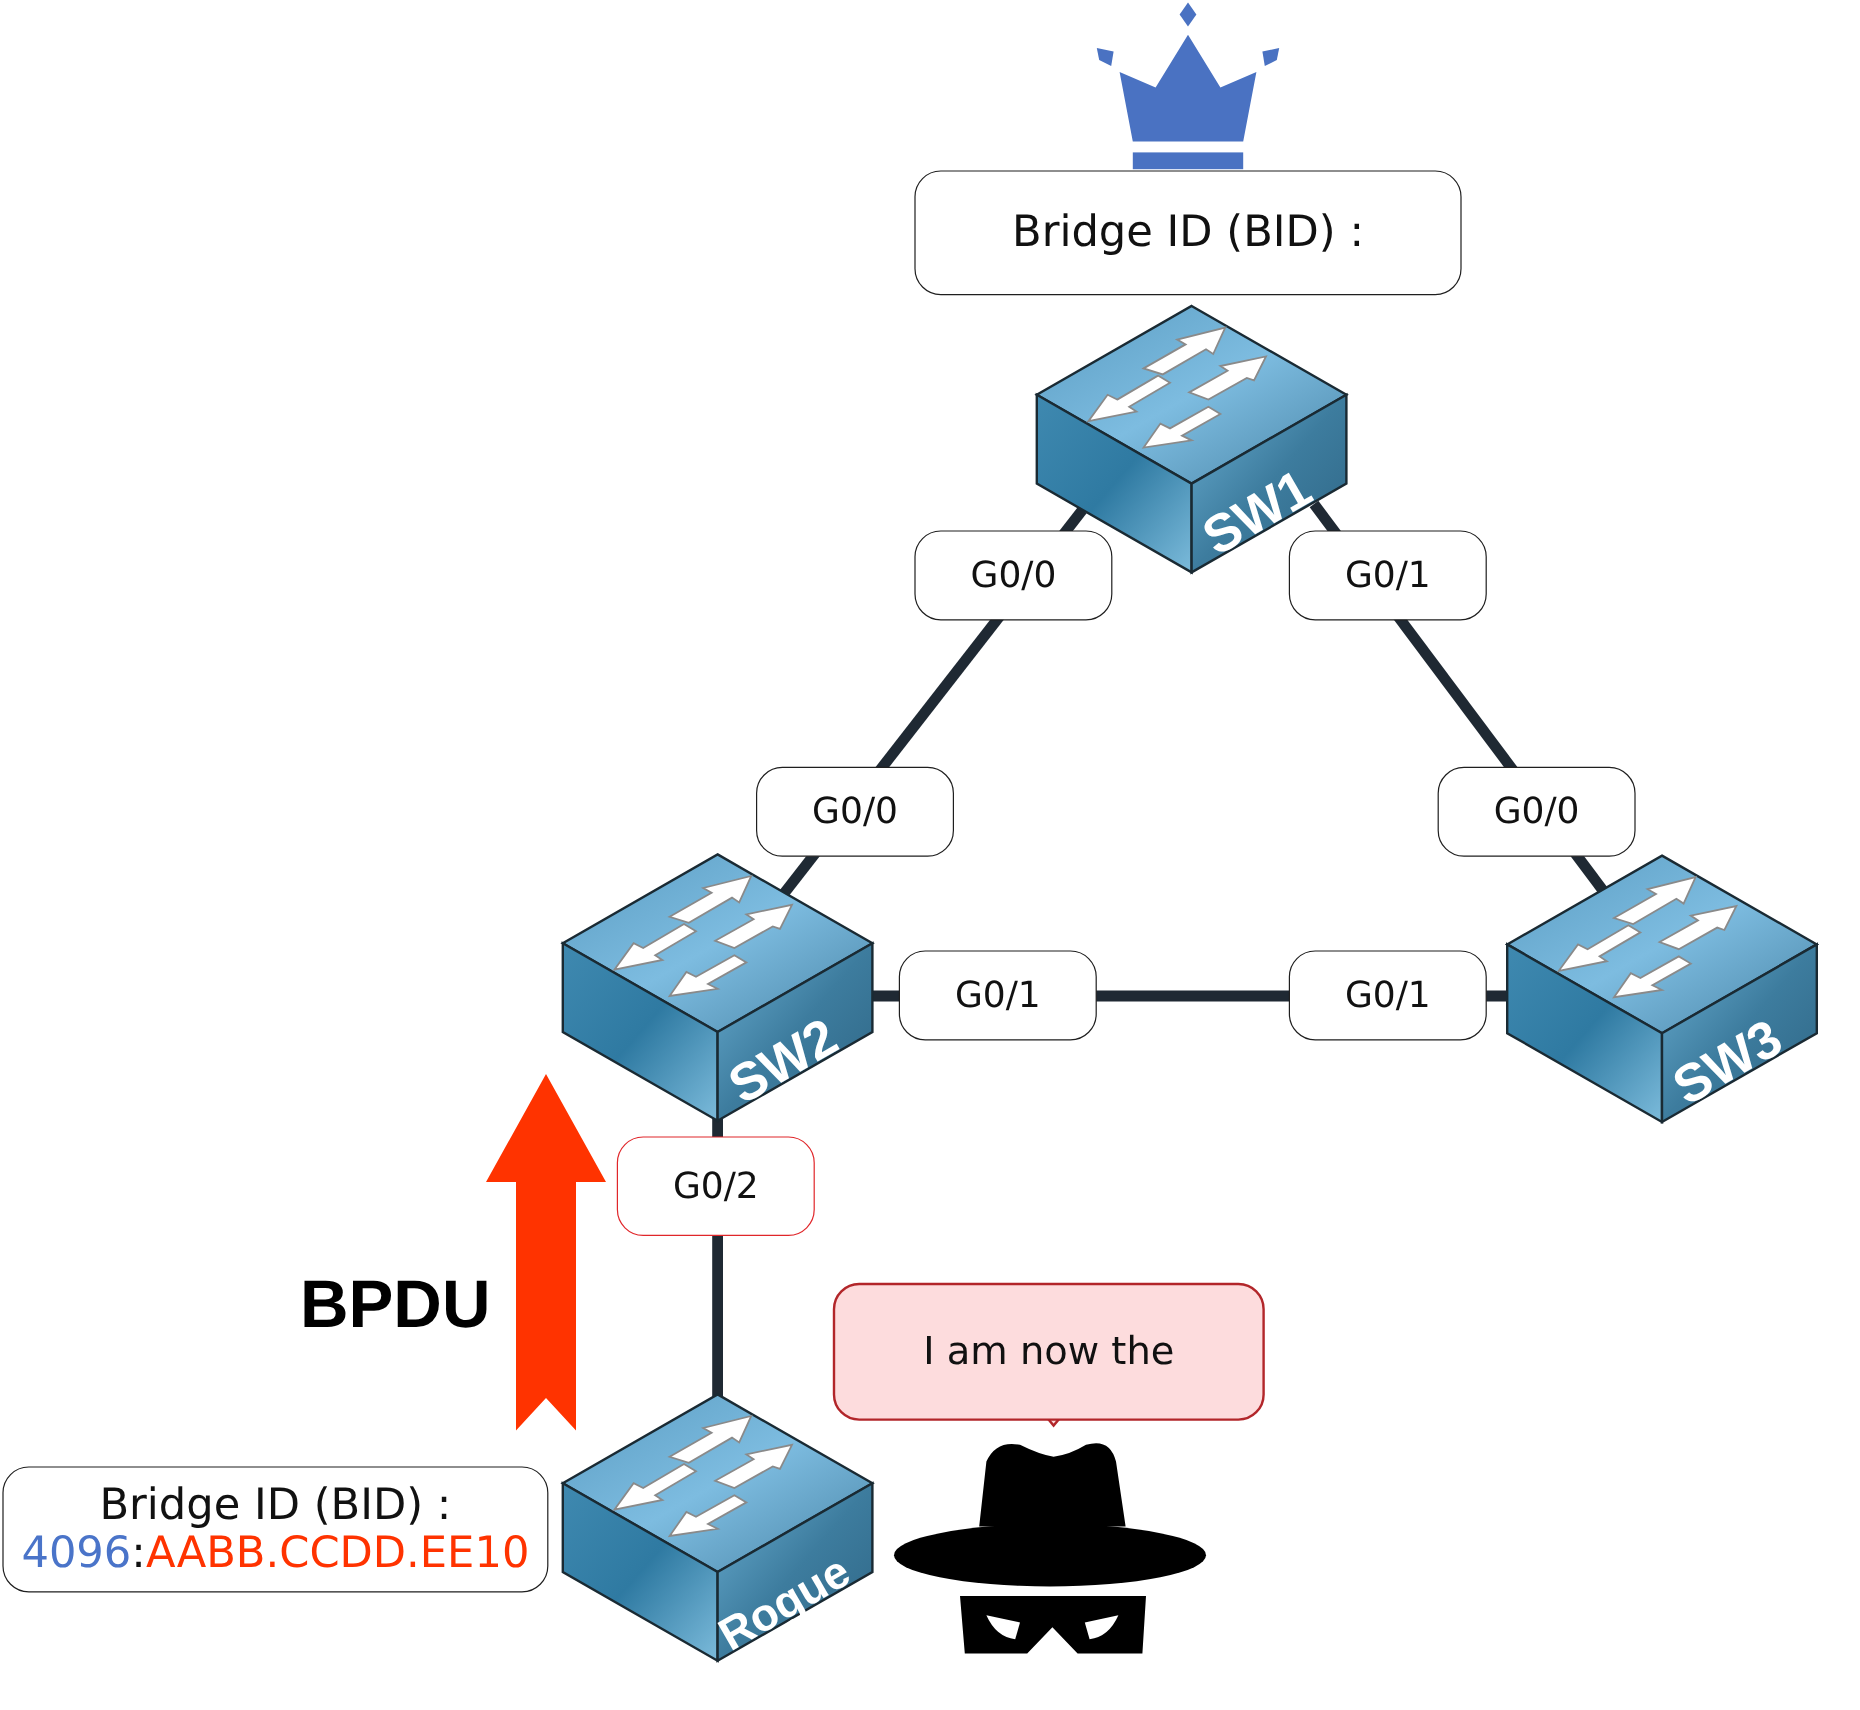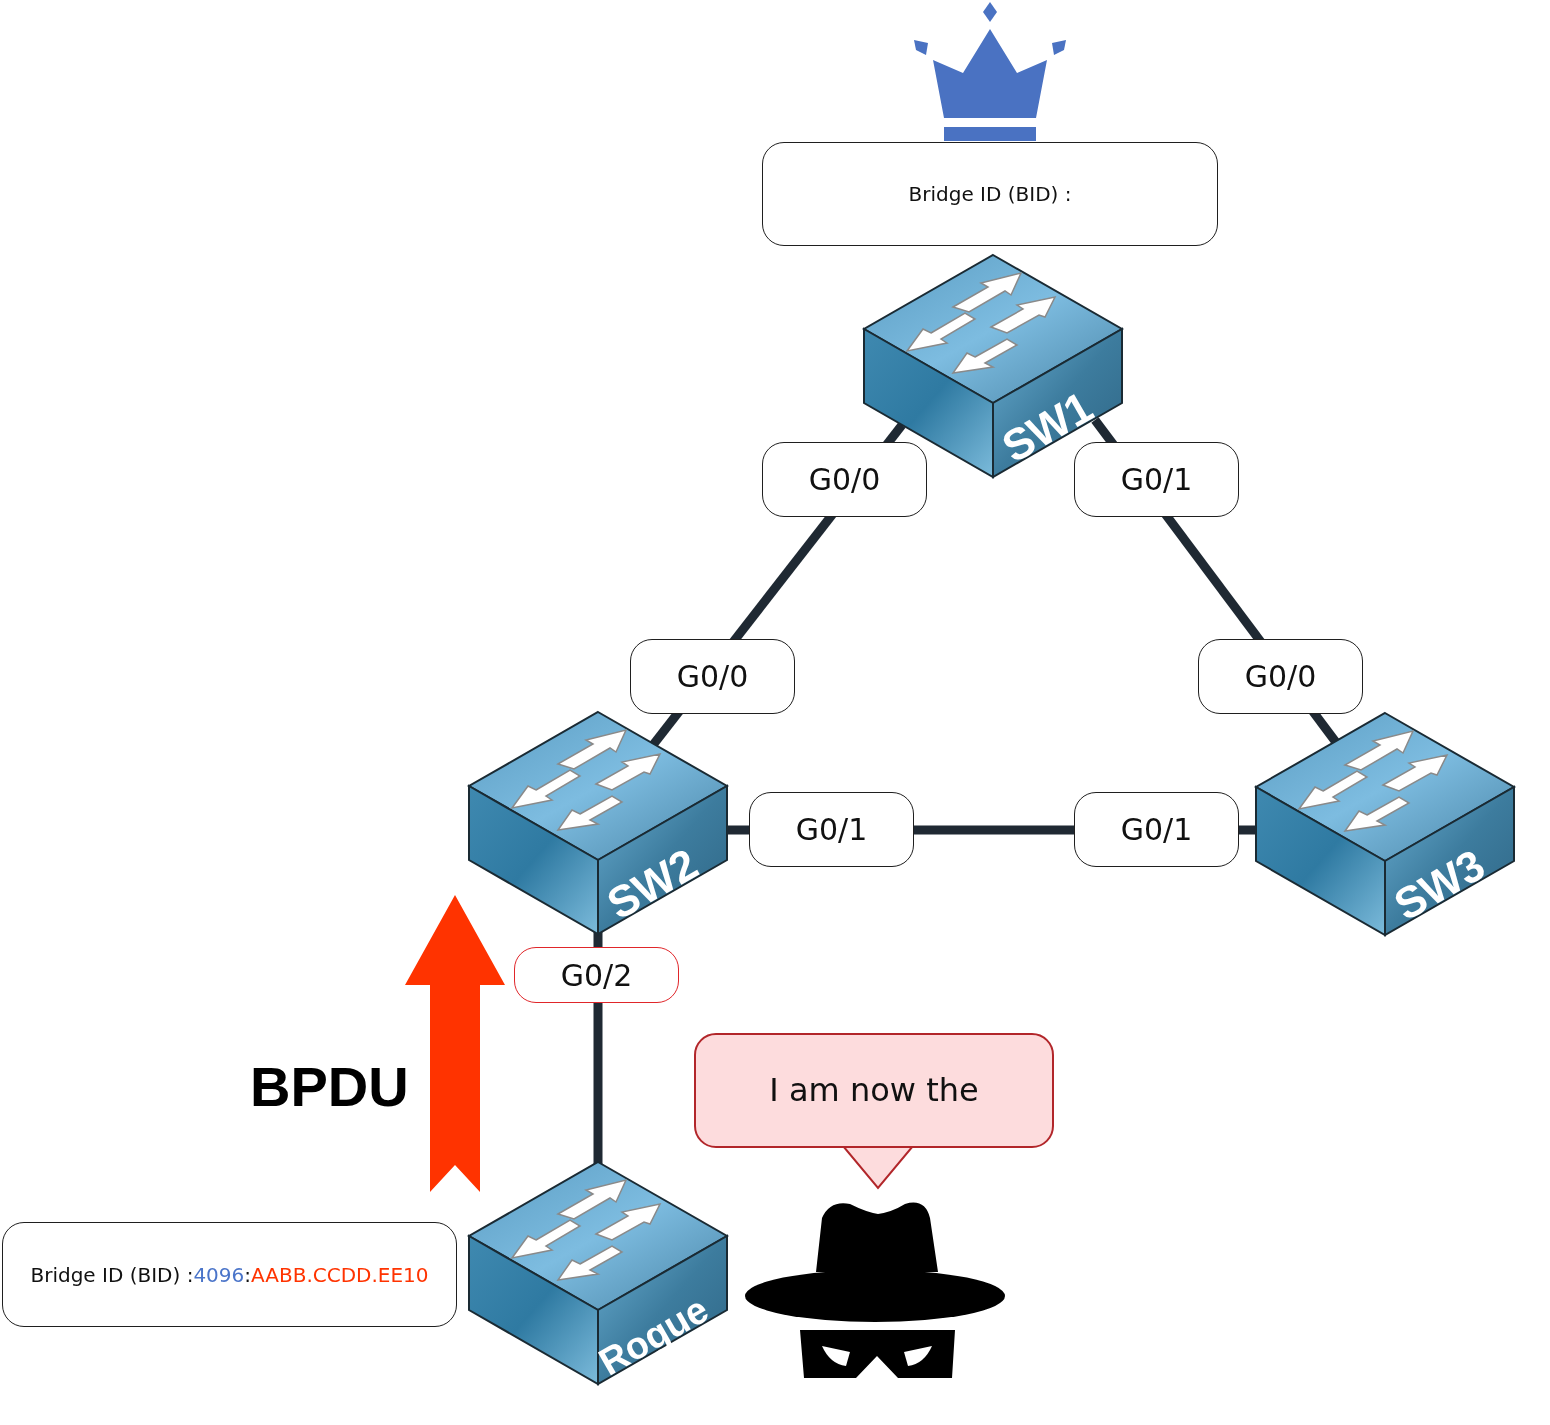--- a/index.html
+++ b/index.html
@@ -4,27 +4,27 @@
 <style>
   html, body { margin: 0; padding: 0; background: #ffffff; }
   body { width: 1550px; height: 1425px; position: relative; overflow: hidden;
          font-family: "DejaVu Sans", "Liberation Sans", sans-serif; }
   svg#diagram { position: absolute; left: 0; top: 0; }
   .box { position: absolute; background: #ffffff; border: 1.5px solid #1f1f1f;
          border-radius: 22px; box-sizing: border-box; display: flex;
          align-items: center; justify-content: center; text-align: center; color: #111; }
   .port { font-size: 30px; }
   .port.red { border-color: #e0262a; }
-  .bid { flex-direction: row; font-size: 20px; line-height: 40px; }
+  .bid { flex-direction: column; font-size: 36px; line-height: 40px; }
   .blue { color: #4a74c9; }
   .red-t { color: #ff3300; }
   .speech { position: absolute; background: #fddcdd; border: 2px solid #b2262a;
             border-radius: 22px; box-sizing: border-box; font-size: 32px;
             line-height: 45px; text-align: center; color: #111;
-            display: flex; align-items: center; justify-content: center; flex-direction: column; }
+            display: flex; align-items: center; justify-content: center; flex-direction: column; margin-top: 36px; }
   .bpdu { position: absolute; font-family: "Liberation Sans", sans-serif; font-weight: bold;
           font-size: 56px; color: #000; }
   .sw-label { font-family: "Liberation Sans", sans-serif; font-weight: bold; fill: #ffffff; }
 </style>
 </head>
 <body>
 
 <svg id="diagram" width="1550" height="1425" viewBox="0 0 1550 1425">
   <defs>
     <linearGradient id="topGrad" x1="0" y1="0" x2="1" y2="1">
@@ -105,21 +105,21 @@
 <div class="box bid" style="left:762px;top:142px;width:456px;height:104px;">
   <div>Bridge ID (BID) :</div>
 </div>
 
 <div class="box port" style="left:762px;top:442px;width:165px;height:75px;">G0/0</div>
 <div class="box port" style="left:1074px;top:442px;width:165px;height:75px;">G0/1</div>
 <div class="box port" style="left:630px;top:639px;width:165px;height:75px;">G0/0</div>
 <div class="box port" style="left:1198px;top:639px;width:165px;height:75px;">G0/0</div>
 <div class="box port" style="left:749px;top:792px;width:165px;height:75px;">G0/1</div>
 <div class="box port" style="left:1074px;top:792px;width:165px;height:75px;">G0/1</div>
-<div class="box port red" style="left:514px;top:947px;width:165px;height:56px;">G0/2</div>
+<div class="box port red" style="left:514px;top:947px;width:165px;height:83px;">G0/2</div>
 
 <div class="bpdu" style="left:250px;top:1054px;text-align:center;">BPDU</div>
 
 <div class="speech" style="left:694px;top:1033px;width:360px;height:115px;">
   <div>I am now the</div>
 </div>
 
 <div class="box bid" style="left:2px;top:1222px;width:455px;height:105px;">
   <div>Bridge ID (BID) :</div>
   <div><span class="blue">4096</span><span>:</span><span class="red-t">AABB.CCDD.EE10</span></div>

